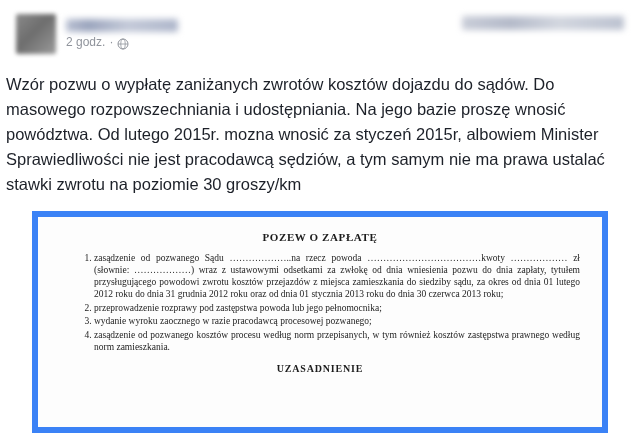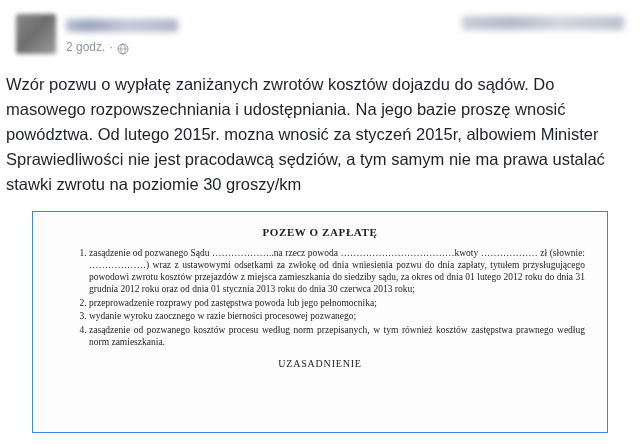--- a/index.html
+++ b/index.html
@@ -60,21 +60,20 @@
     border-radius: 2px;
     height: 13px;
     width: 112px;
     display: inline-block;
     overflow: hidden;
     text-indent: -9999px;
   }
   .meta-row {
     display: flex;
     align-items: center;
-    margin-top: 5px;
     font-size: 12px;
     color: #90949c;
   }
   .timestamp {
     color: #90949c;
     font-size: 12px;
   }
   .dot-sep {
     margin: 0 4px;
     color: #90949c;
@@ -99,21 +98,21 @@
   
   .post-body {
     padding: 10px 20px 6px 6px;
     font-size: 16.5px;
     line-height: 25px;
     color: #1d2129;
   }
   
   .doc {
     margin: 8px 32px 0 32px;
-    border: 1px solid #3b82f6;
+    border: 6px solid #3b82f6;
     background: #fdfdfd;
     height: 222px;
     overflow: hidden;
     box-sizing: border-box;
     padding: 14px 22px 0 22px;
     font-family: "Liberation Serif", serif;
   }
   .doc-title {
     text-align: center;
     font-size: 11px;
@@ -136,21 +135,21 @@
     color: #1c1c1c;
     line-height: 12px;
   }
   .doc-list li {
     margin-bottom: 1.5px;
     text-align: justify;
   }
   .doc-sub {
     text-align: center;
     font-size: 10px;
-    font-weight: normal;
+    font-weight: bold;
     letter-spacing: 0.8px;
     color: #1c1c1c;
     margin-top: 10px;
   }
 </style>
 </head>
 <body>
 
 <div class="post">
 
@@ -175,19 +174,19 @@
     <div class="header-right-blur"></div>
   </div>
 
   <div class="post-body">Wzór pozwu o wypłatę zaniżanych zwrotów kosztów dojazdu do sądów. Do masowego rozpowszechniania i udostępniania. Na jego bazie proszę wnosić powództwa. Od lutego 2015r. mozna wnosić za styczeń 2015r, albowiem Minister Sprawiedliwości nie jest pracodawcą sędziów, a tym samym nie ma prawa ustalać stawki zwrotu na poziomie 30 groszy/km</div>
 
   <div class="doc">
     <div class="doc-title">POZEW O ZAPŁATĘ</div>
     <ol class="doc-list">
       <li>zasądzenie od pozwanego Sądu ………………..na rzecz powoda ………………………………kwoty ……………… zł (słownie: ………………) wraz z ustawowymi odsetkami za zwłokę od dnia wniesienia pozwu do dnia zapłaty, tytułem przysługującego powodowi zwrotu kosztów przejazdów z miejsca zamieszkania do siedziby sądu, za okres od dnia 01 lutego 2012 roku do dnia 31 grudnia 2012 roku oraz od dnia 01 stycznia 2013 roku do dnia 30 czerwca 2013 roku;</li>
       <li>przeprowadzenie rozprawy pod zastępstwa powoda lub jego pełnomocnika;</li>
-      <li>wydanie wyroku zaocznego w razie bierności procesowej pozwanego;</li>
+      <li>wydanie wyroku zaocznego w razie pracodawcą procesowej pozwanego;</li>
       <li>zasądzenie od pozwanego kosztów procesu według norm przepisanych, w tym również kosztów zastępstwa prawnego według norm zamieszkania.</li>
     </ol>
     <div class="doc-sub">UZASADNIENIE</div>
   </div>
 
 </div>
 
 </body></html>

